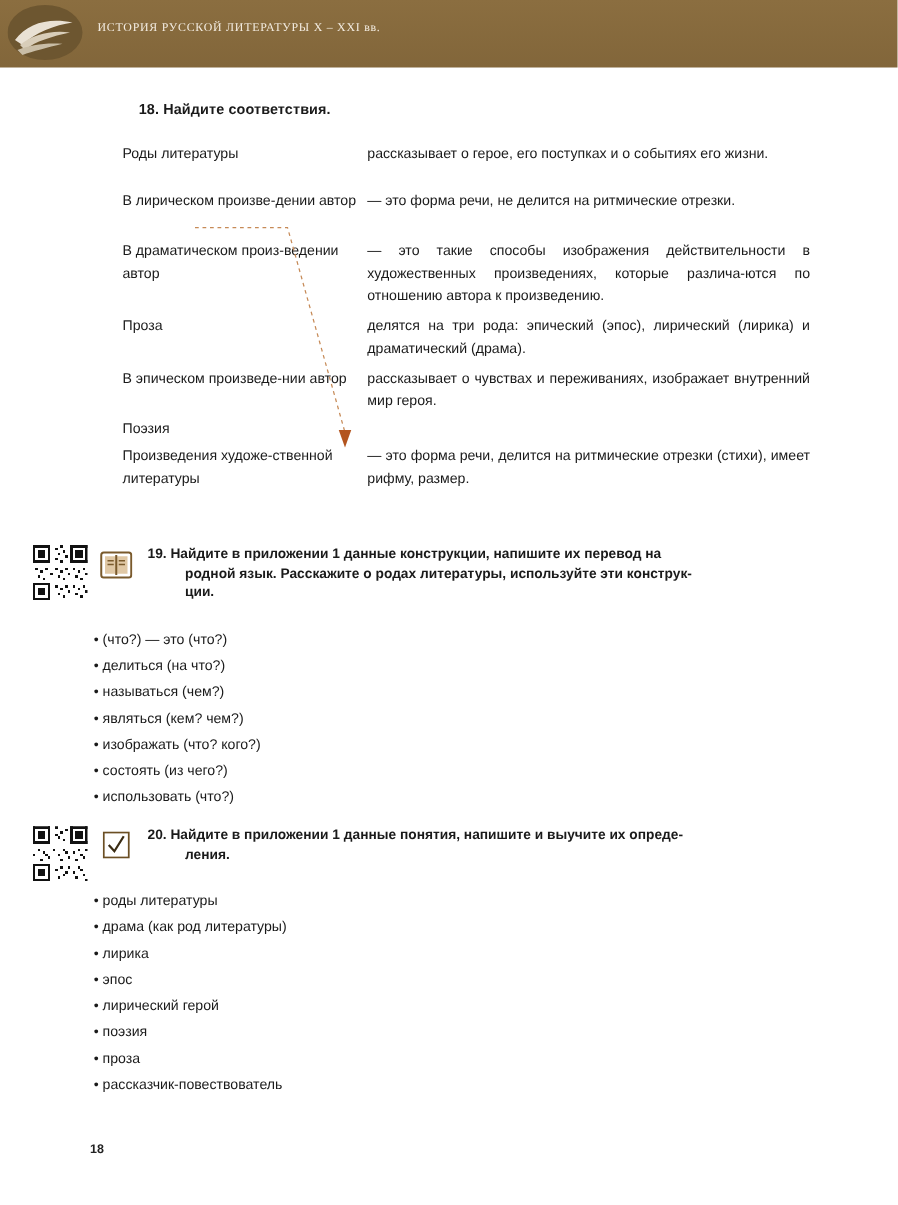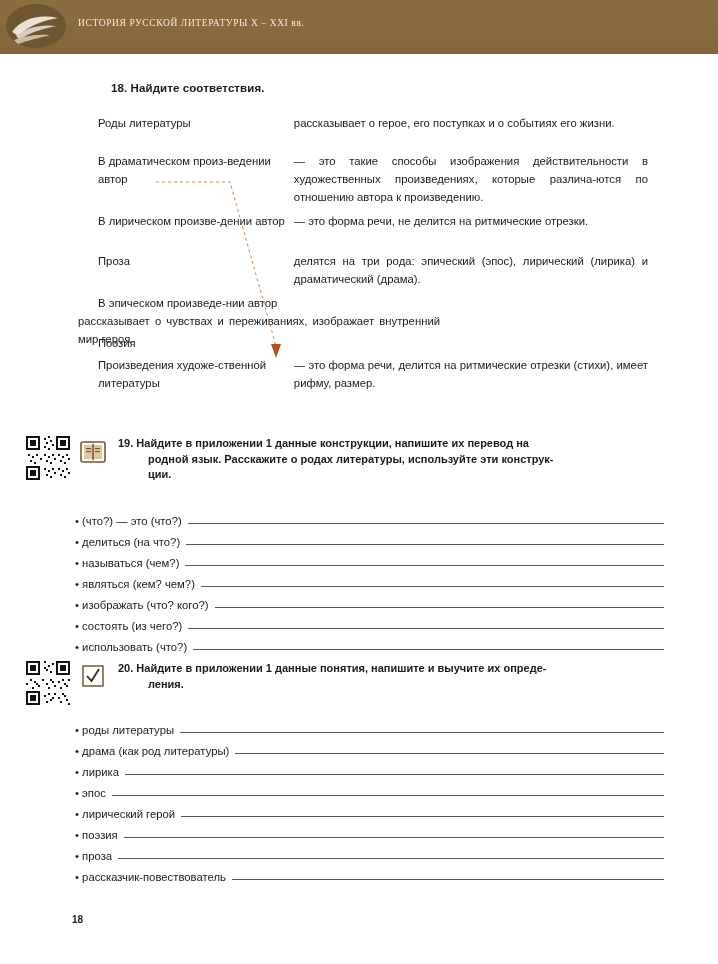--- a/index.html
+++ b/index.html
@@ -86,21 +86,21 @@
   .match-right {
     width: 362px;
     font-size: 11.3px;
     line-height: 18px;
     text-align: justify;
   }
   .m-r1 { height: 38px; }
   .m-r2 { height: 60px; }
   .m-r3 { height: 40px; }
   .m-r4 { height: 42px; }
-  .m-r5 { height: 40px; flex-direction: column; }
+  .m-r5 { height: 40px; }
   .m-r6 { height: 22px; }
   .m-r7 { height: 40px; }
 
   
   .connector {
     position: absolute;
     left: 78px;
     top: 60px;
     width: 570px;
     height: 300px;
@@ -142,23 +142,24 @@
   .ex-head .indent2 { display: block; padding-left: 30px; }
 
   .fill-list {
     position: absolute;
     left: 49px;
     top: 72px;
     width: 589px;
   }
   .fill-item {
     display: flex;
-    align-items: flex-end;
+    align-items: flex-start;
     font-size: 11.3px;
     height: 21px;
+    flex-direction: column;
   }
   .fill-label { white-space: nowrap; }
   .fill-rule {
     flex: 1;
     border-bottom: 1px solid #555;
     margin-left: 6px;
     position: relative;
     top: -3px;
     height: 10px;
   }
@@ -206,27 +207,27 @@
 
 <div class="page">
 
   <div class="ex18-title">18. Найдите соответствия.</div>
 
   <div class="match">
     <div class="match-row m-r1">
       <div class="match-left">Роды литературы</div>
       <div class="match-right">рассказывает о герое, его поступках и о событиях его жизни.</div>
     </div>
+    <div class="match-row m-r3">
+      <div class="match-left">В лирическом произве-дении автор</div>
+      <div class="match-right">— это форма речи, не делится на ритмические отрезки.</div>
+    </div>
     <div class="match-row m-r2">
       <div class="match-left">В драматическом произ-ведении автор</div>
       <div class="match-right">— это такие способы изображения действительности в художественных произведениях, которые различа-ются по отношению автора к произведению.</div>
-    </div>
-    <div class="match-row m-r3">
-      <div class="match-left">В лирическом произве-дении автор</div>
-      <div class="match-right">— это форма речи, не делится на ритмические отрезки.</div>
     </div>
     <div class="match-row m-r4">
       <div class="match-left">Проза</div>
       <div class="match-right">делятся на три рода: эпический (эпос), лирический (лирика) и драматический (драма).</div>
     </div>
     <div class="match-row m-r5">
       <div class="match-left">В эпическом произведе-нии автор</div>
       <div class="match-right">рассказывает о чувствах и переживаниях, изображает внутренний мир героя.</div>
     </div>
     <div class="match-row m-r6">

